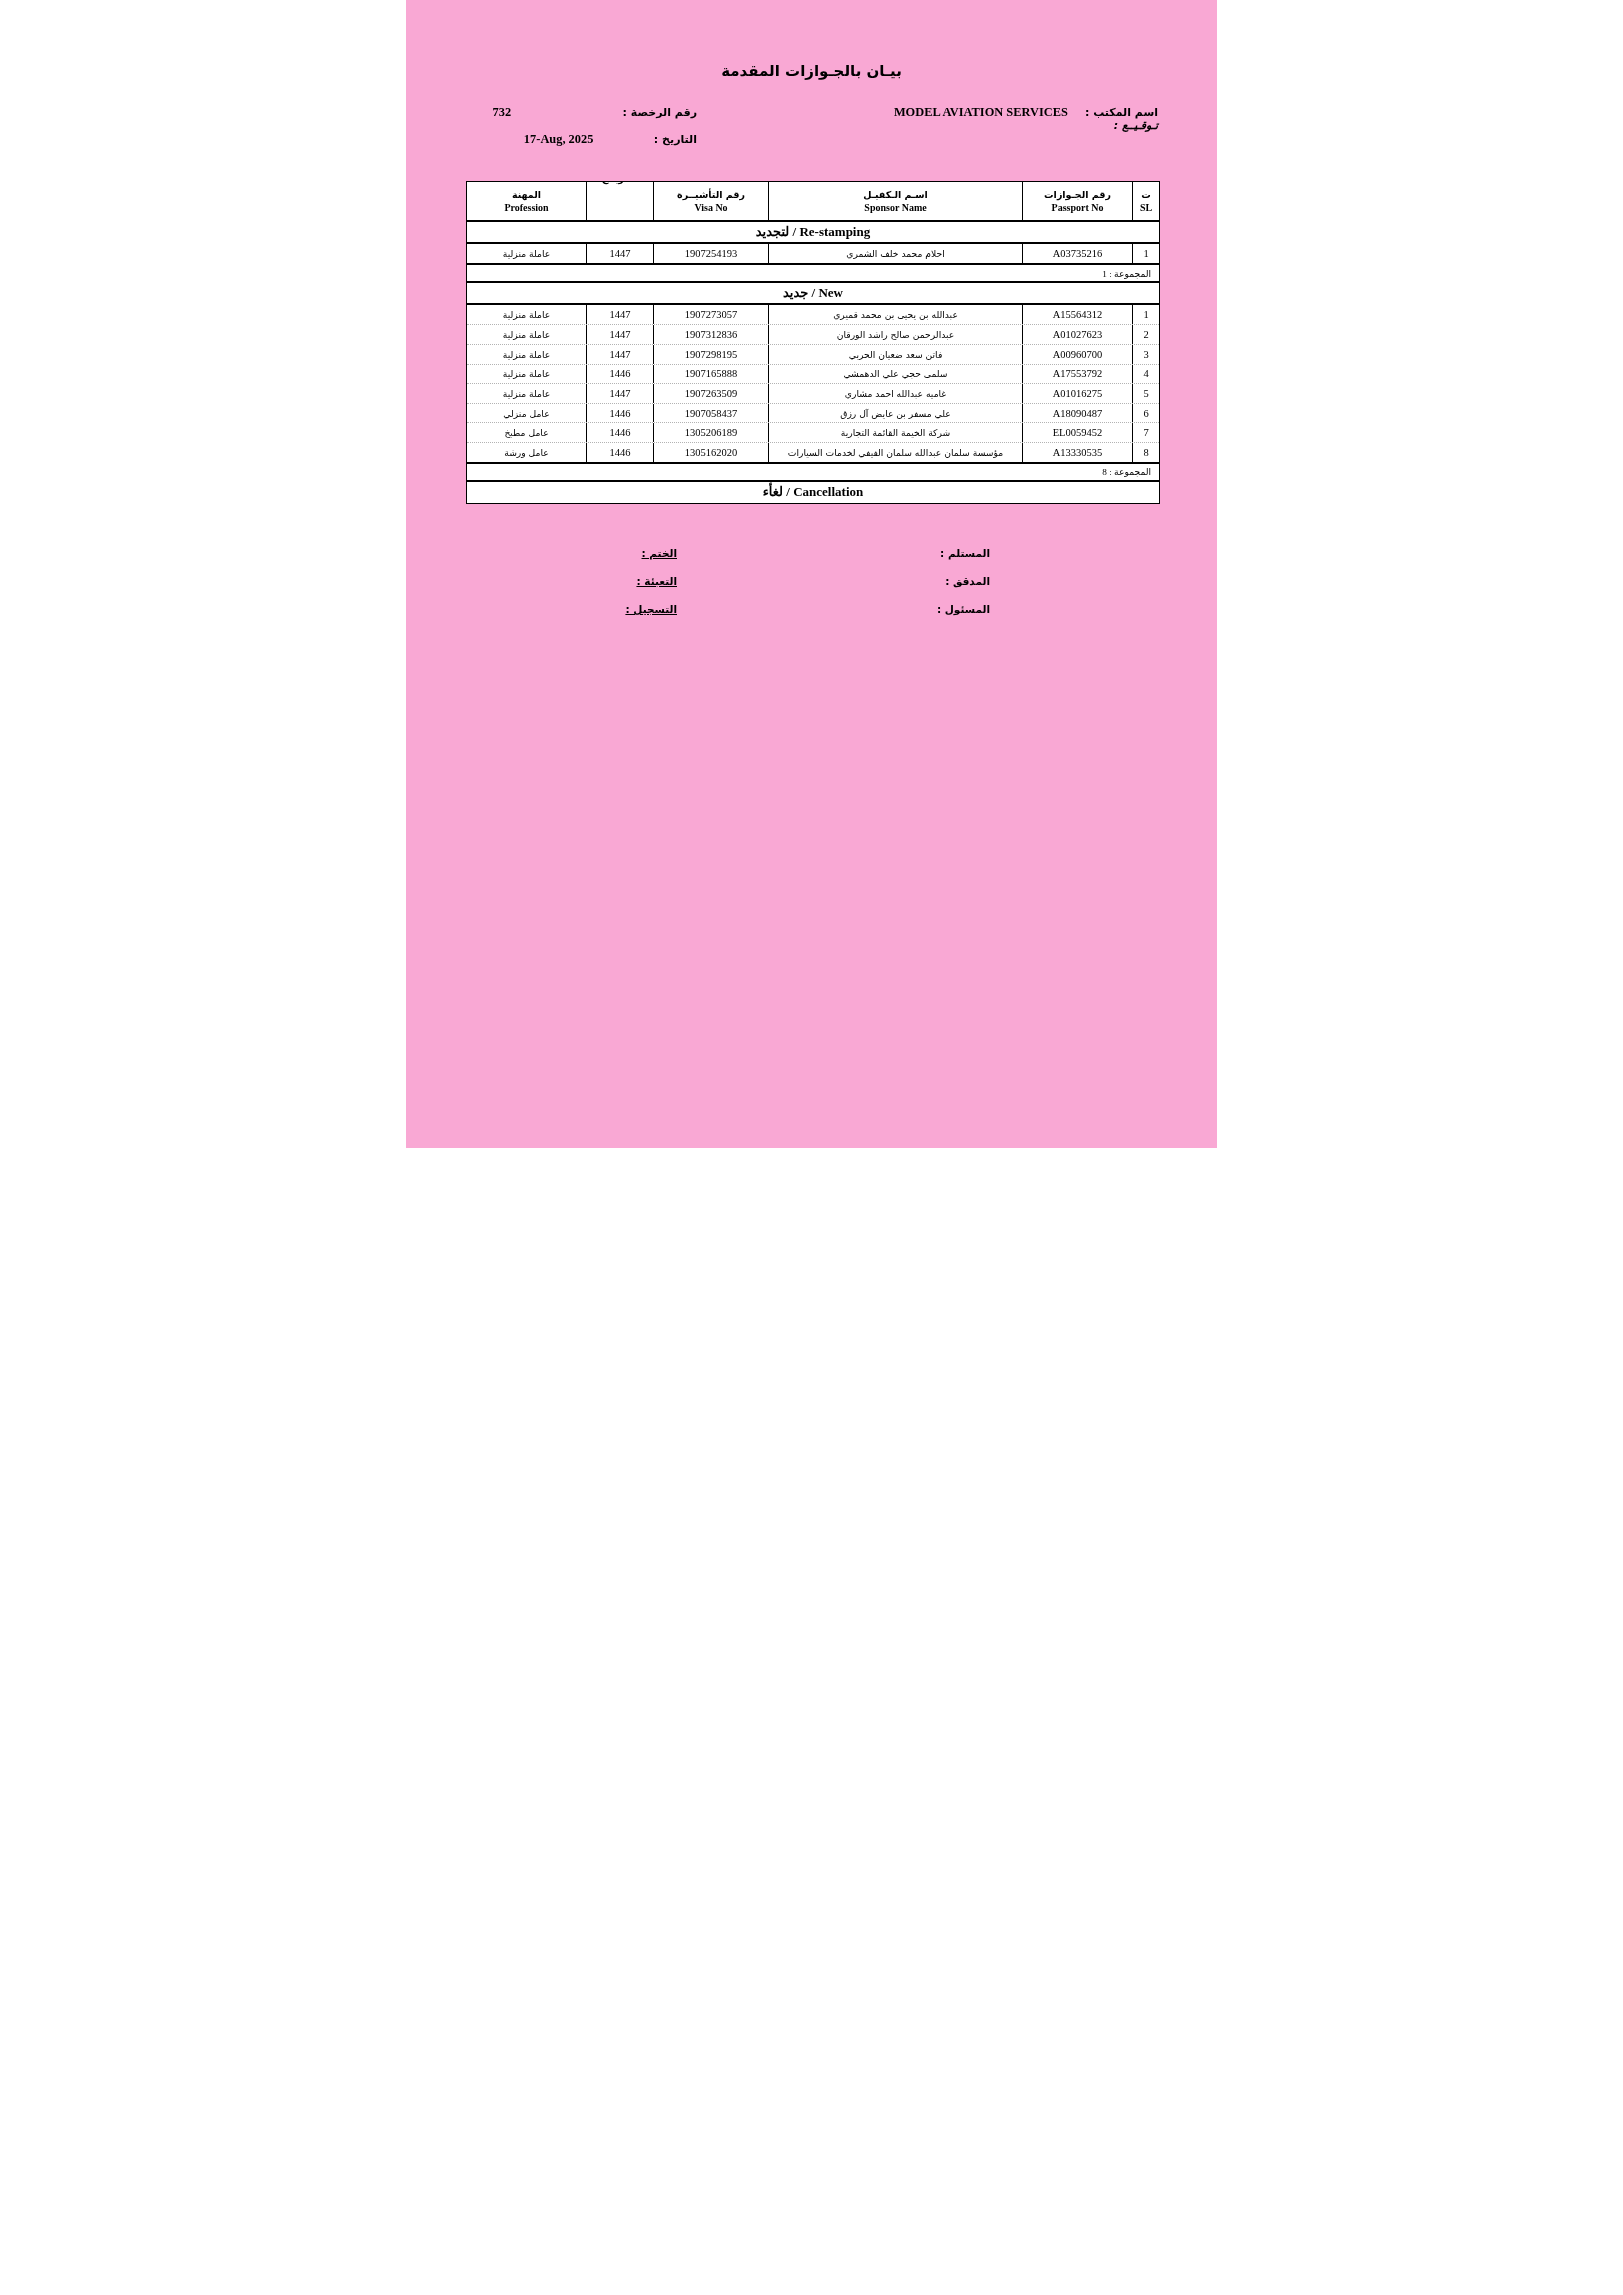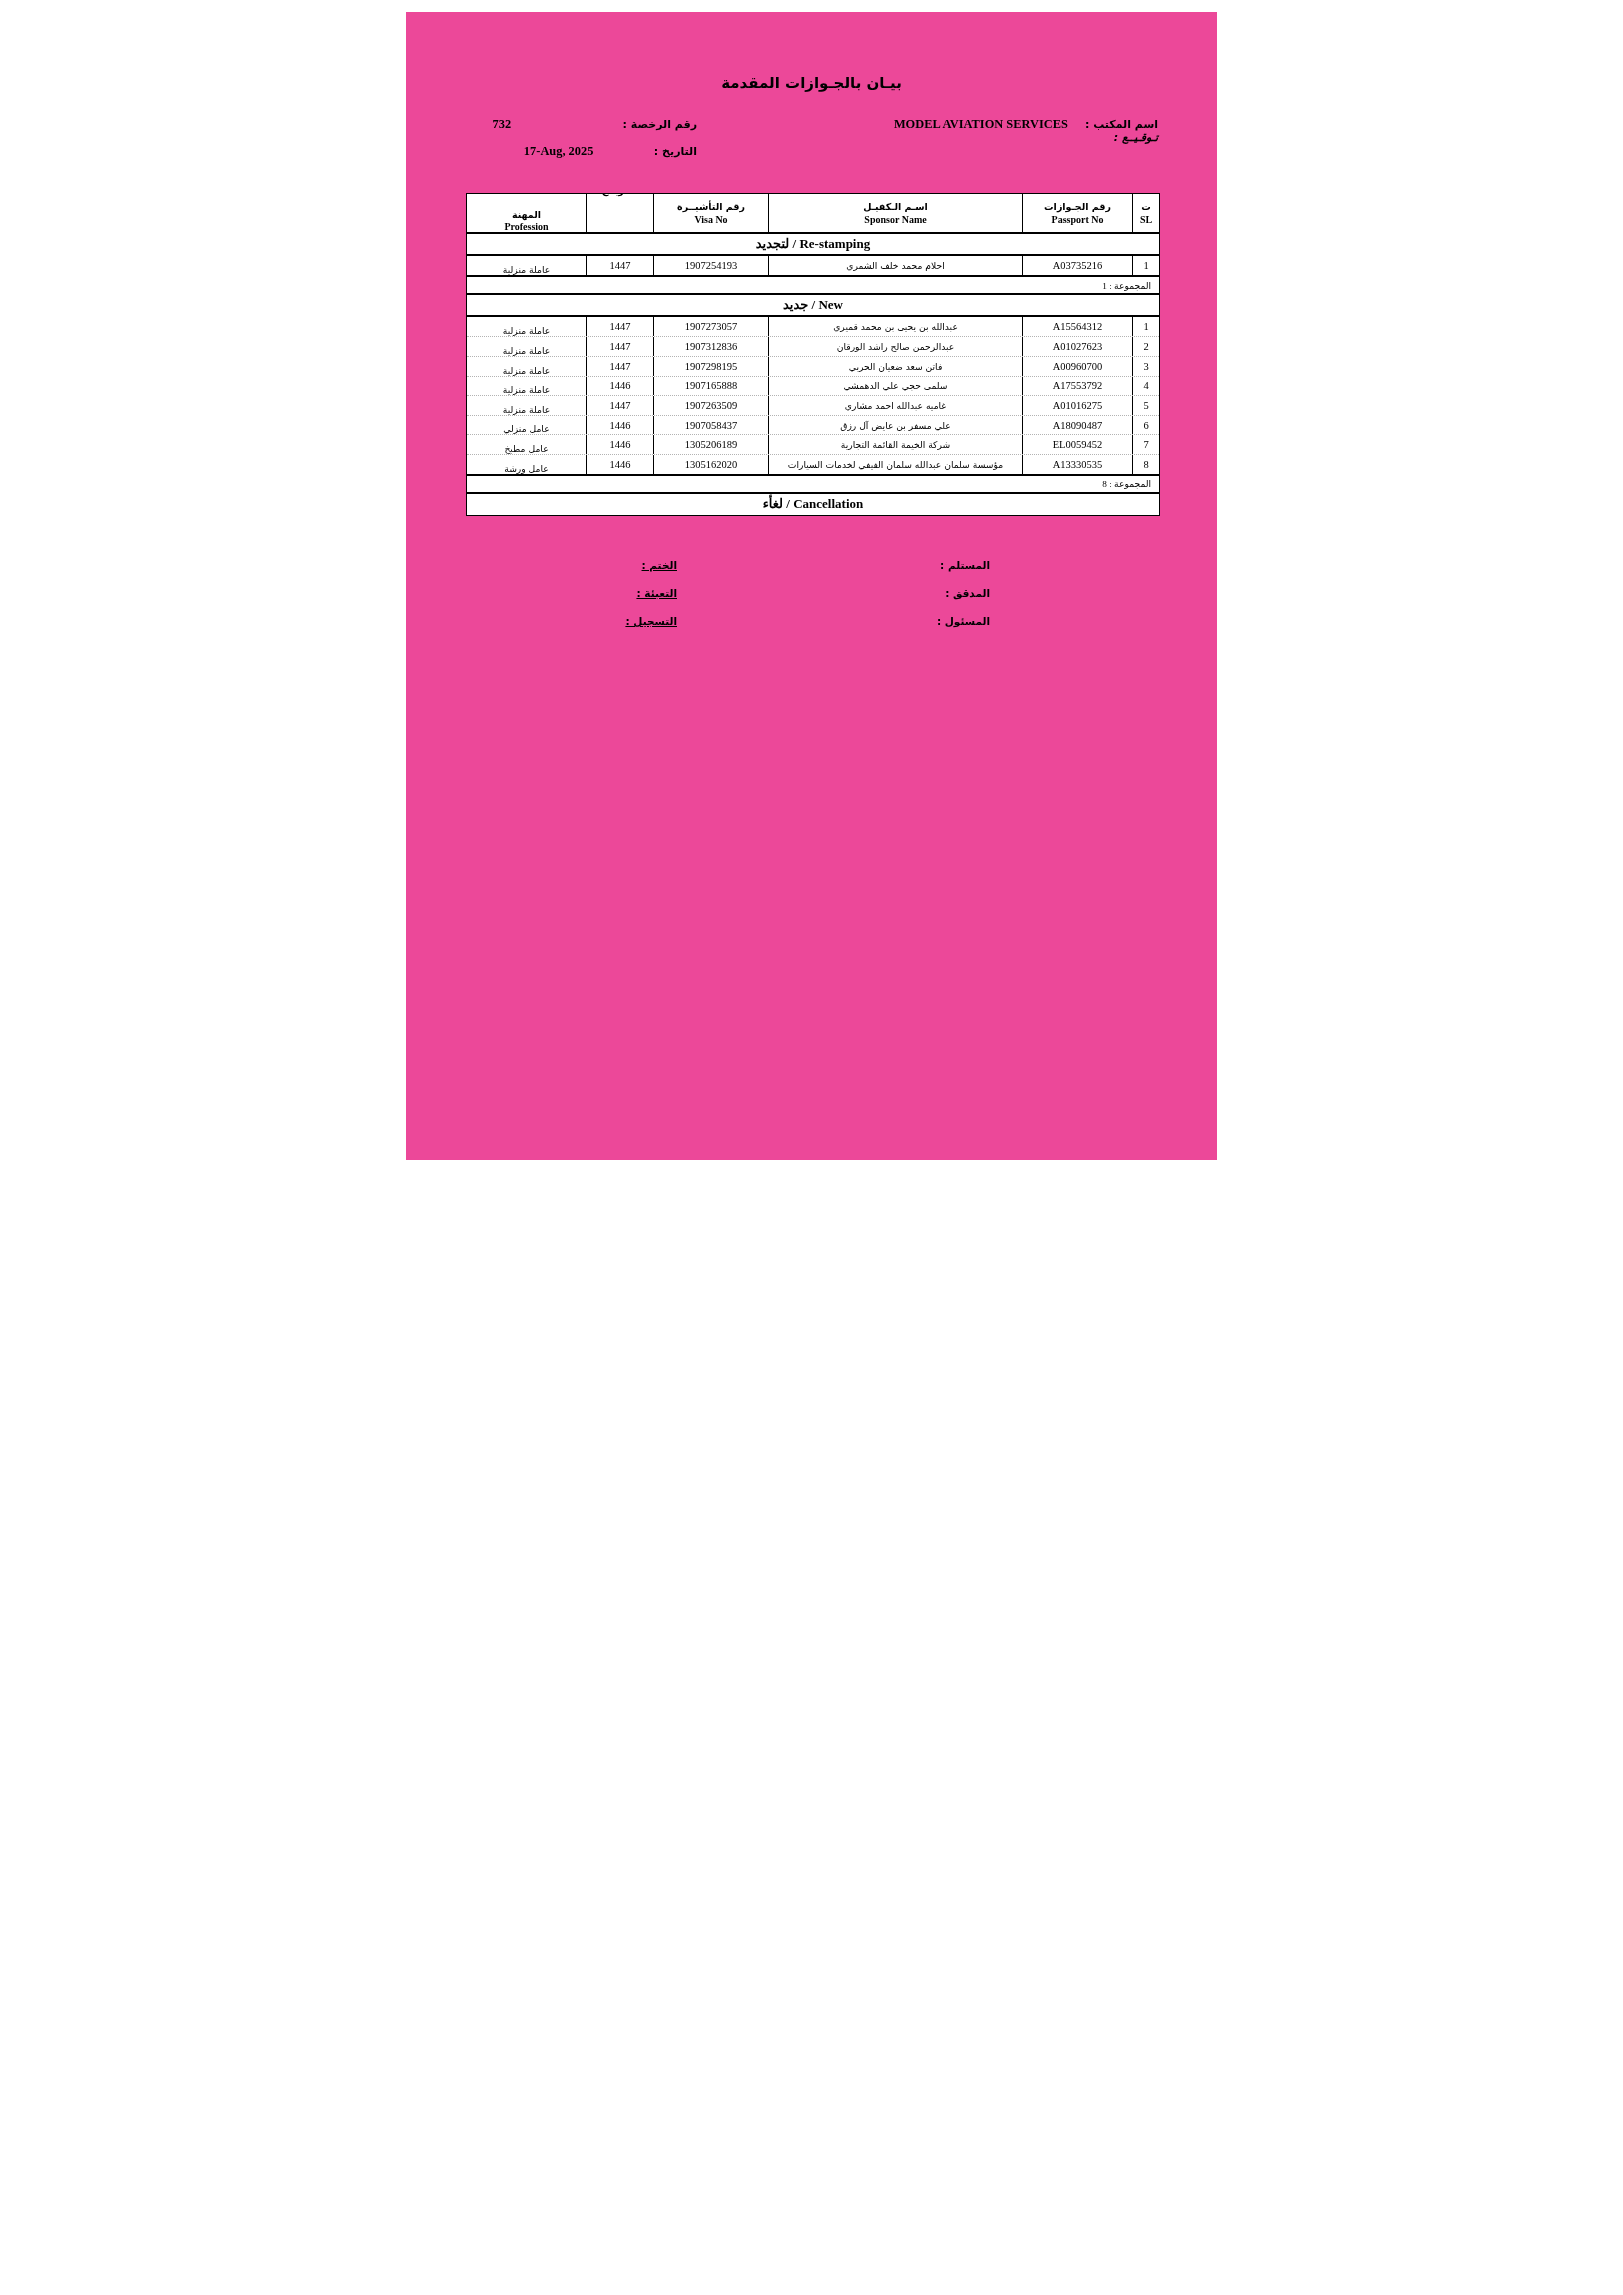--- a/index.html
+++ b/index.html
@@ -2,22 +2,22 @@
 <html style="font-size:10.5px"><head>
 <meta charset="utf-8">
 <style>
   * { margin: 0; padding: 0; box-sizing: border-box; }
   html, body { background: #ffffff; }
   body { font-family: "DejaVu Sans", sans-serif; color: #000; }
   .page {
     position: relative;
     width: 811px;
     height: 1148px;
-    margin: 12px auto;
-    background: #ec4899;
+    margin: 0 auto;
+    background: #f9a8d4;
     overflow: hidden;
   }
   .title {
     position: absolute;
     top: 62px; left: 0; width: 100%;
     text-align: center;
     font-weight: bold;
     font-size: 15px;
     font-family: "DejaVu Sans", sans-serif;
   }
@@ -50,21 +50,21 @@
     border-left: 1.3px solid #000;
     overflow: hidden; white-space: nowrap;
   }
   .trow .cell, .thead-row .cell { height: 100%; }
   .cell:last-child { border-left: none; }
   .c-sl   { flex: 0 0 27px;  }
   .c-pass { flex: 0 0 110px; }
   .c-spon { flex: 0 0 254px; }
   .c-visa { flex: 0 0 115px; }
   .c-year { flex: 0 0 67px; gap: 32px; }
-  .c-prof { flex: 0 0 119px; justify-content: flex-end; }
+  .c-prof { flex: 0 0 119px; }
   .thead-row { height: 38px; }
   .th-ar { font-weight: bold; font-size: 9.5px; direction: rtl; }
   .th-en { font-weight: bold; font-size: 10px; font-family: "Liberation Serif", "DejaVu Serif", serif; margin-top: 1.3px; }
   .section-row {
     height: 19.6px;
     display: flex; align-items: center; justify-content: center;
     direction: ltr;
     font-weight: bold; font-size: 13px;
     font-family: Liberation Serif, serif;
   }

